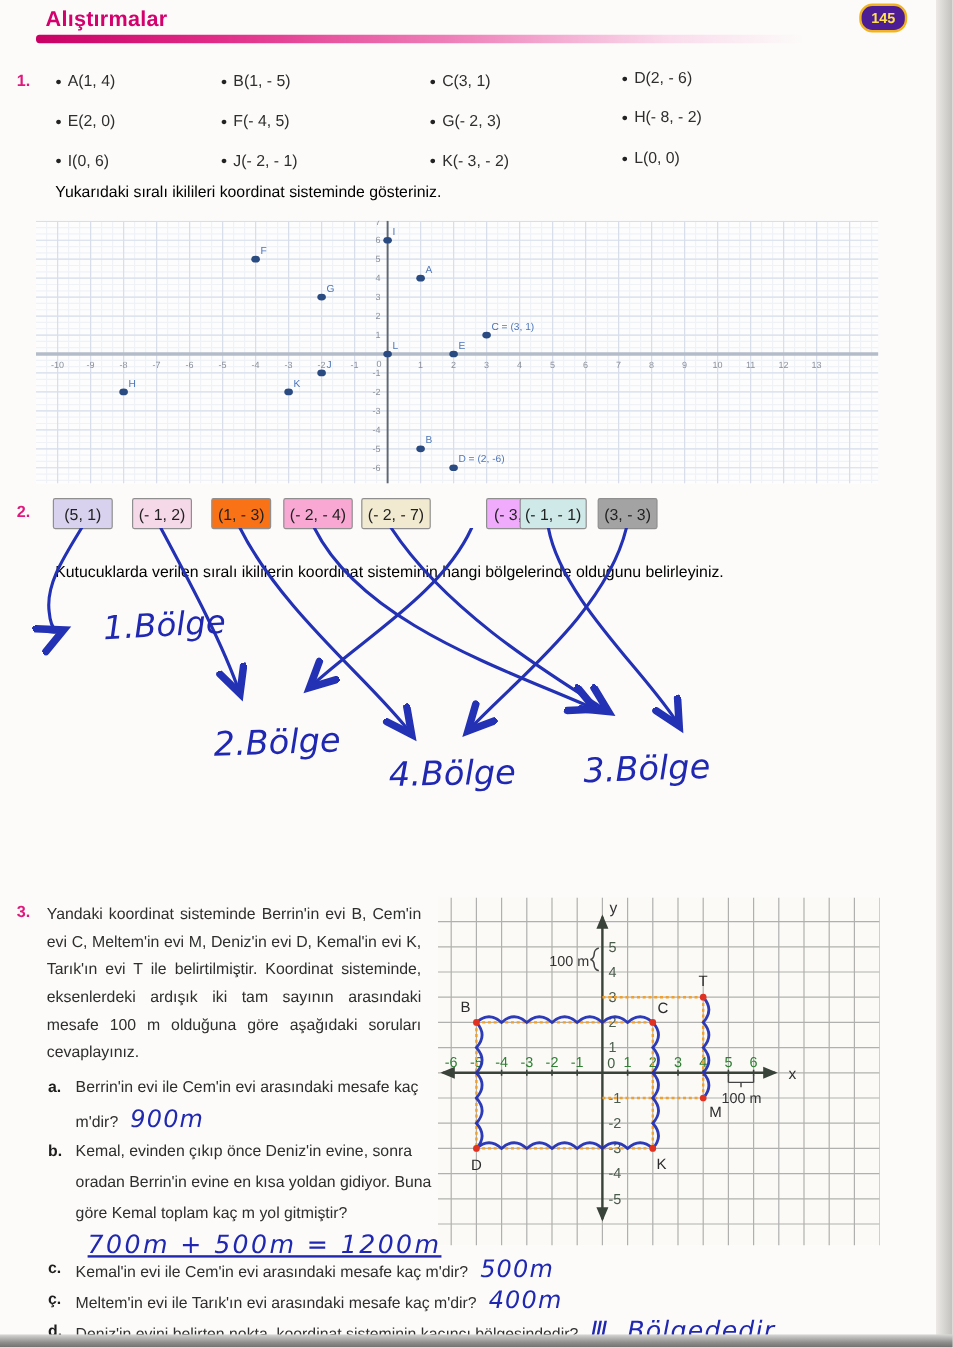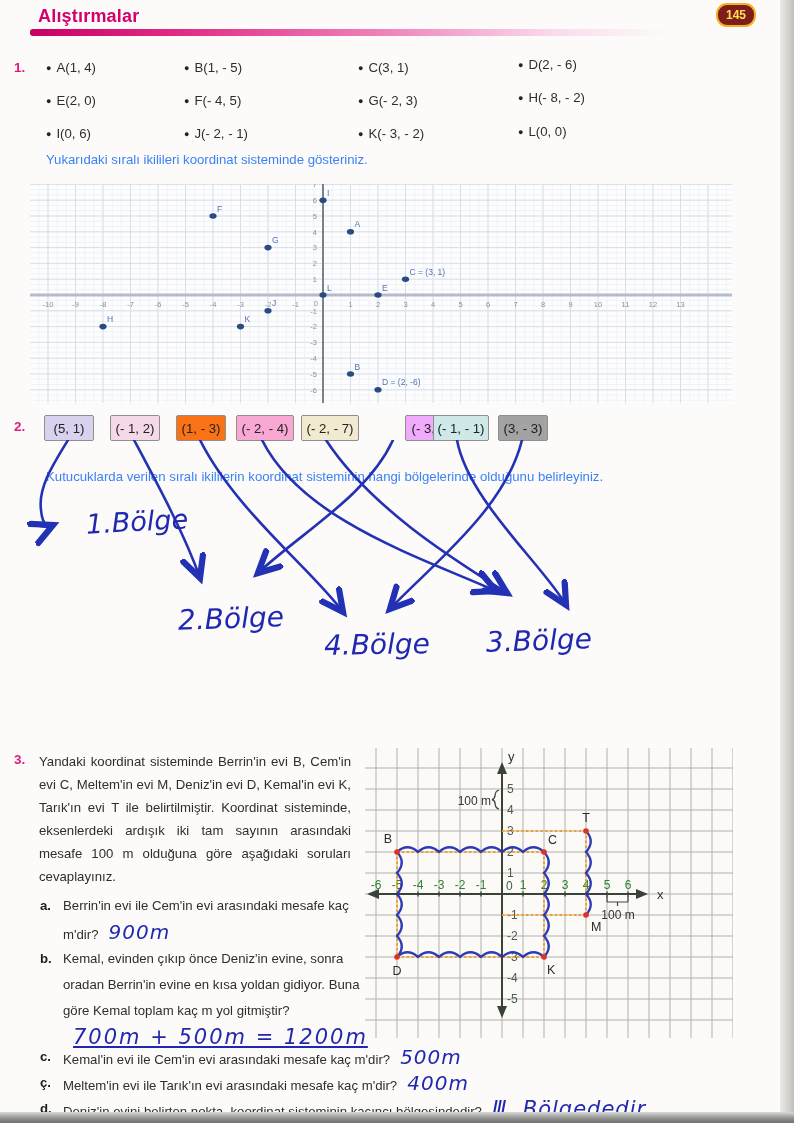--- a/index.html
+++ b/index.html
@@ -3,25 +3,25 @@
 <meta charset="utf-8">
 <style>
   html,body{margin:0;padding:0;background:#e9e7e4;}
   .page{position:relative;width:794px;height:1123px;background:#fcfbf9;overflow:hidden;
         font-family:"Liberation Sans",sans-serif;color:#2e2e2e;}
   .abs{position:absolute;}
   
   .title{font-size:18px;font-weight:bold;color:#d4006e;letter-spacing:.2px;}
   .rule{height:7px;border-radius:3px;
         background:linear-gradient(to right,#c80063 0%,#e02a86 22%,#ef87bd 55%,#fadcec 80%,rgba(255,255,255,0) 97%);}
-  .badge{width:36px;height:20px;border-radius:11px;background:#7f1d1d;border:2px solid #f2b41e;
+  .badge{width:36px;height:20px;border-radius:11px;background:#4c1d95;border:2px solid #f2b41e;
          color:#ffe14d;font-size:12px;font-weight:bold;display:flex;align-items:center;justify-content:center;}
   
   .exnum{font-size:13.5px;font-weight:bold;color:#e01a7d;}
-  .body-text{font-size:13.2px;color:#3b82f6;}
+  .body-text{font-size:13.2px;color:#000000;}
   .pair{font-size:13.2px;white-space:nowrap;}
   .blt{font-size:9px;vertical-align:1px;margin-right:5px;color:#222;}
   
   .pbox{height:24px;border:1.5px solid #8f8f8f;border-radius:2px;display:flex;align-items:center;
         justify-content:center;font-size:13.2px;color:#222;}
   
   .hand{font-family:"DejaVu Sans",sans-serif;font-style:italic;color:#2028b2;white-space:nowrap;}
   .hand-lg{font-size:27px;}
   .hand-ans{font-size:20px;margin-left:10px;letter-spacing:1px;}
   

